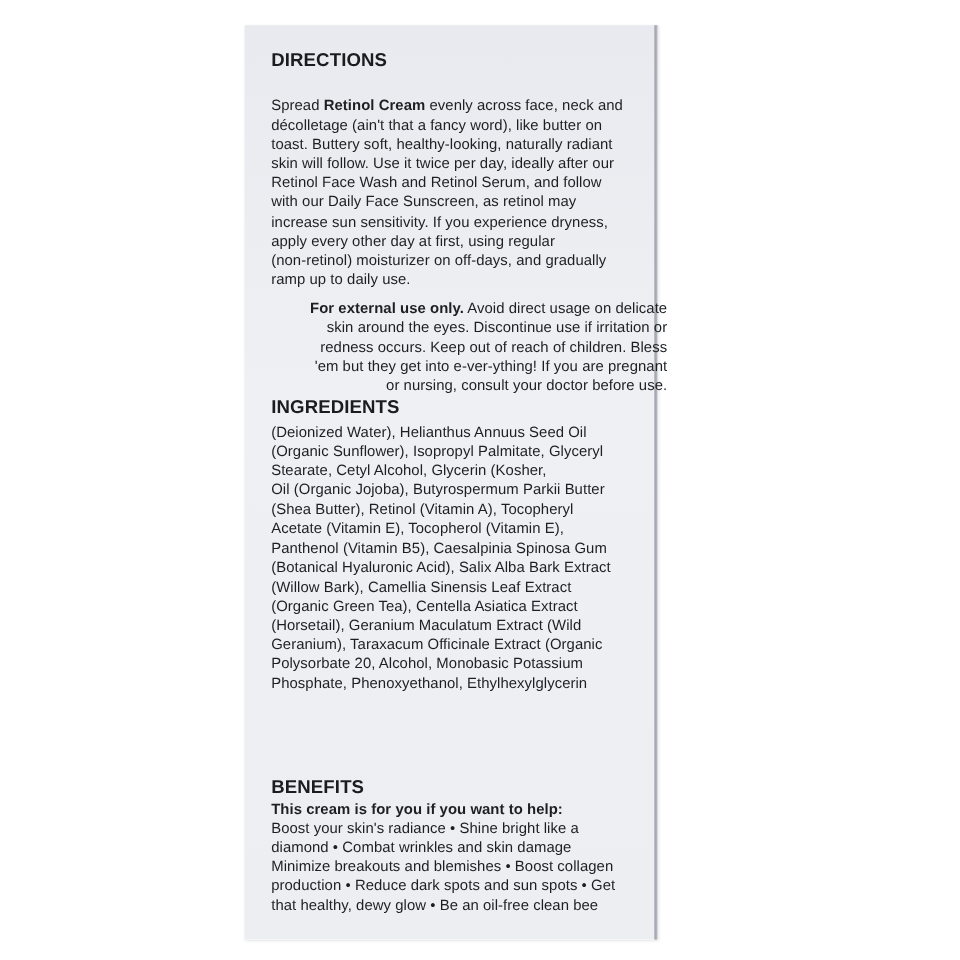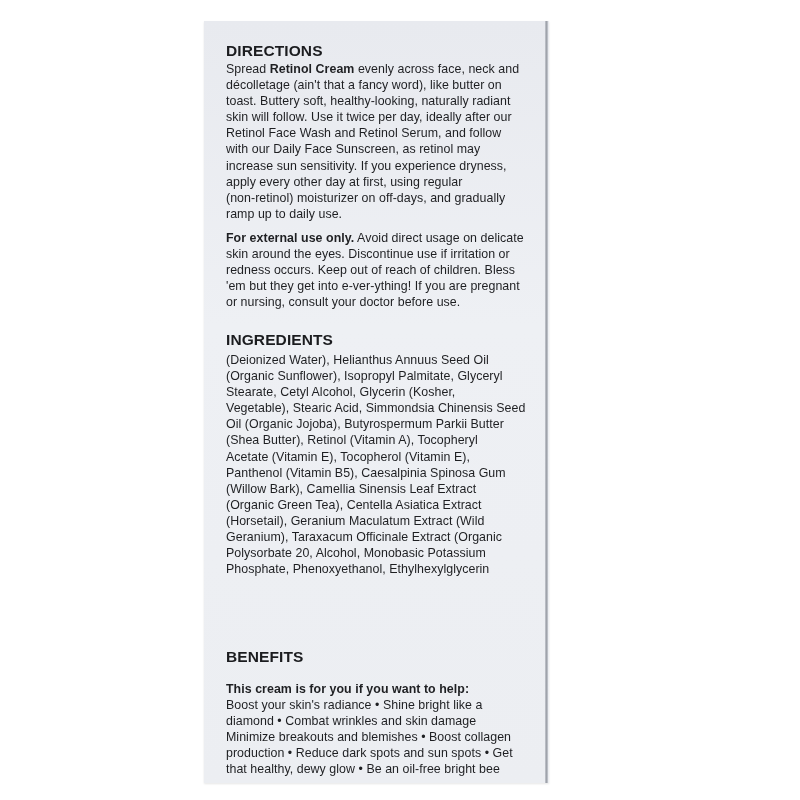--- a/index.html
+++ b/index.html
@@ -67,68 +67,68 @@
 <body>
 
 <div class="stage">
   <div class="box">
     <div class="box-edge"></div>
 
     <div class="content">
 
       <div style="position:absolute; top:21px; left:0; width:330px;">
         <h2 class="section-title">DIRECTIONS</h2>
-        <div class="para" style="margin-top:1px;">
+        <div class="para" style="margin-top:20px;">
           <span class="line"><span>Spread </span><b>Retinol Cream</b><span> evenly across face, neck and</span></span>
           <span class="line">décolletage (ain't that a fancy word), like butter on</span>
           <span class="line">toast. Buttery soft, healthy-looking, naturally radiant</span>
           <span class="line">skin will follow. Use it twice per day, ideally after our</span>
           <span class="line">Retinol Face Wash and Retinol Serum, and follow</span>
           <span class="line">with our Daily Face Sunscreen, as retinol may</span>
           <span class="line">increase sun sensitivity. If you experience dryness,</span>
           <span class="line">apply every other day at first, using regular</span>
           <span class="line">(non-retinol) moisturizer on off-days, and gradually</span>
           <span class="line">ramp up to daily use.</span>
         </div>
-        <div class="para" style="margin-top:8px;">
+        <div class="para" style="margin-top:8px;text-align:right;">
           <span class="line"><b>For external use only.</b><span> Avoid direct usage on delicate</span></span>
           <span class="line">skin around the eyes. Discontinue use if irritation or</span>
           <span class="line">redness occurs. Keep out of reach of children. Bless</span>
           <span class="line">'em but they get into e-ver-ything! If you are pregnant</span>
           <span class="line">or nursing, consult your doctor before use.</span>
         </div>
       </div>
 
       <div style="position:absolute; top:310px; left:0; width:330px;">
         <h2 class="section-title">INGREDIENTS</h2>
         <div class="para" style="margin-top:3px;">
           <span class="line">(Deionized Water), Helianthus Annuus Seed Oil</span>
           <span class="line">(Organic Sunflower), Isopropyl Palmitate, Glyceryl</span>
           <span class="line">Stearate, Cetyl Alcohol, Glycerin (Kosher,</span>
-          <span class="line">Vegetable), Stearic Acid, Simmondsia Chinensis Seed</span>
           <span class="line">Oil (Organic Jojoba), Butyrospermum Parkii Butter</span>
           <span class="line">(Shea Butter), Retinol (Vitamin A), Tocopheryl</span>
           <span class="line">Acetate (Vitamin E), Tocopherol (Vitamin E),</span>
           <span class="line">Panthenol (Vitamin B5), Caesalpinia Spinosa Gum</span>
+          <span class="line">(Botanical Hyaluronic Acid), Salix Alba Bark Extract</span>
           <span class="line">(Willow Bark), Camellia Sinensis Leaf Extract</span>
           <span class="line">(Organic Green Tea), Centella Asiatica Extract</span>
           <span class="line">(Horsetail), Geranium Maculatum Extract (Wild</span>
           <span class="line">Geranium), Taraxacum Officinale Extract (Organic</span>
           <span class="line">Polysorbate 20, Alcohol, Monobasic Potassium</span>
           <span class="line">Phosphate, Phenoxyethanol, Ethylhexylglycerin</span>
         </div>
       </div>
 
       <div style="position:absolute; top:627px; left:0; width:330px;">
         <h2 class="section-title">BENEFITS</h2>
-        <div class="para" style="margin-top:15px;">
+        <div class="para" style="margin-top:0;">
           <span class="line"><b>This cream is for you if you want to help:</b></span>
           <span class="line">Boost your skin's radiance • Shine bright like a</span>
           <span class="line">diamond • Combat wrinkles and skin damage</span>
           <span class="line">Minimize breakouts and blemishes • Boost collagen</span>
           <span class="line">production • Reduce dark spots and sun spots • Get</span>
-          <span class="line">that healthy, dewy glow • Be an oil-free bright bee</span>
+          <span class="line">that healthy, dewy glow • Be an oil-free clean bee</span>
         </div>
       </div>
 
     </div>
   </div>
 </div>
 
 </body></html>

